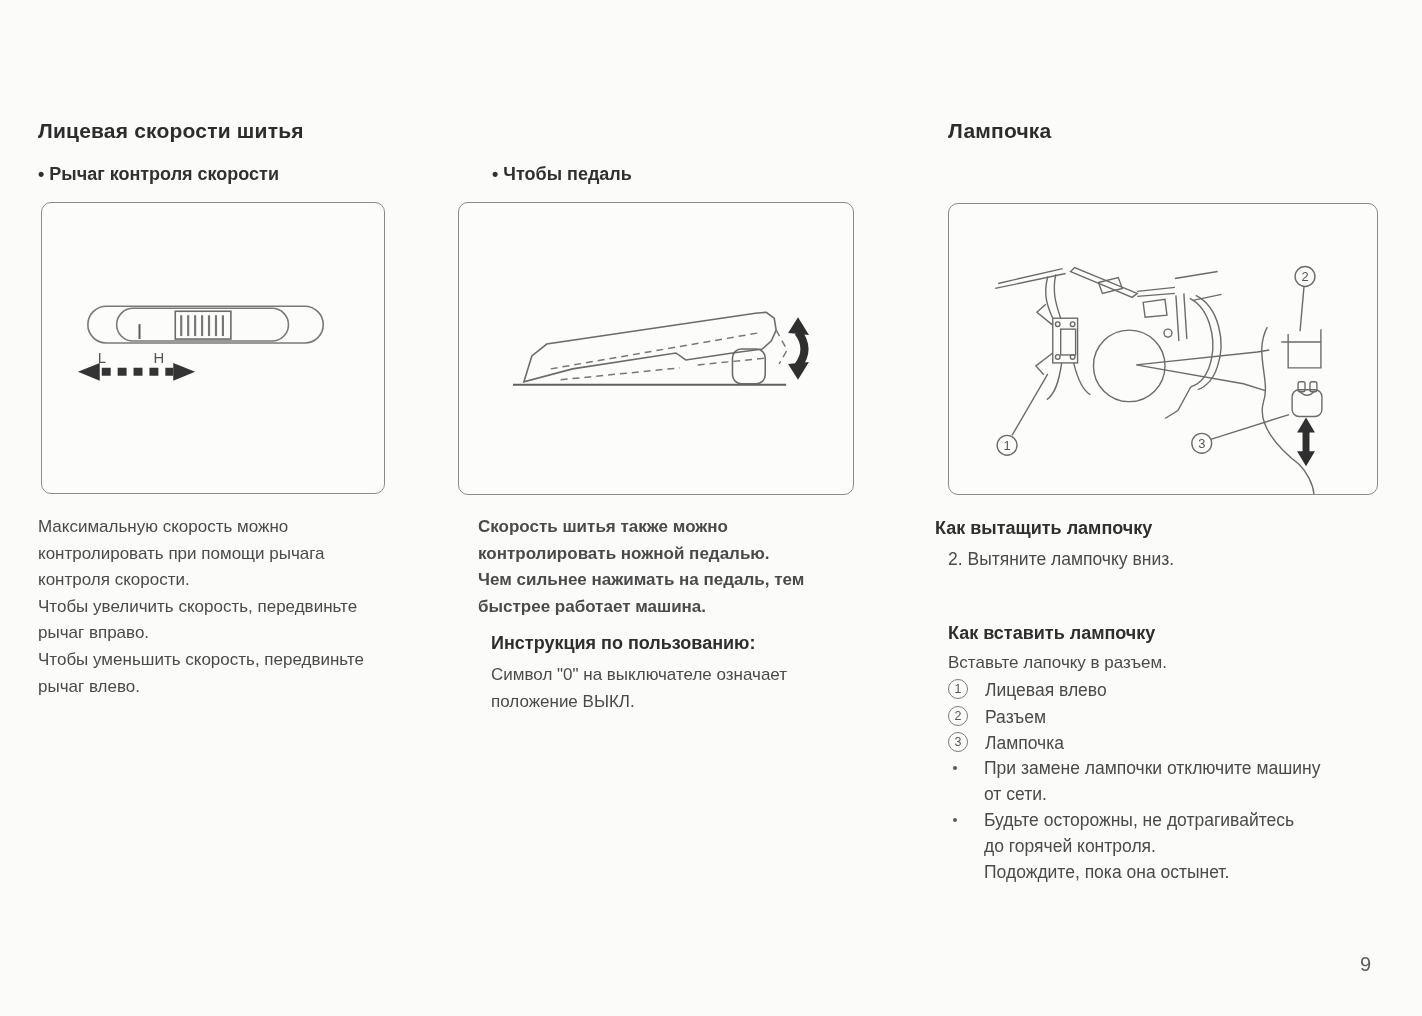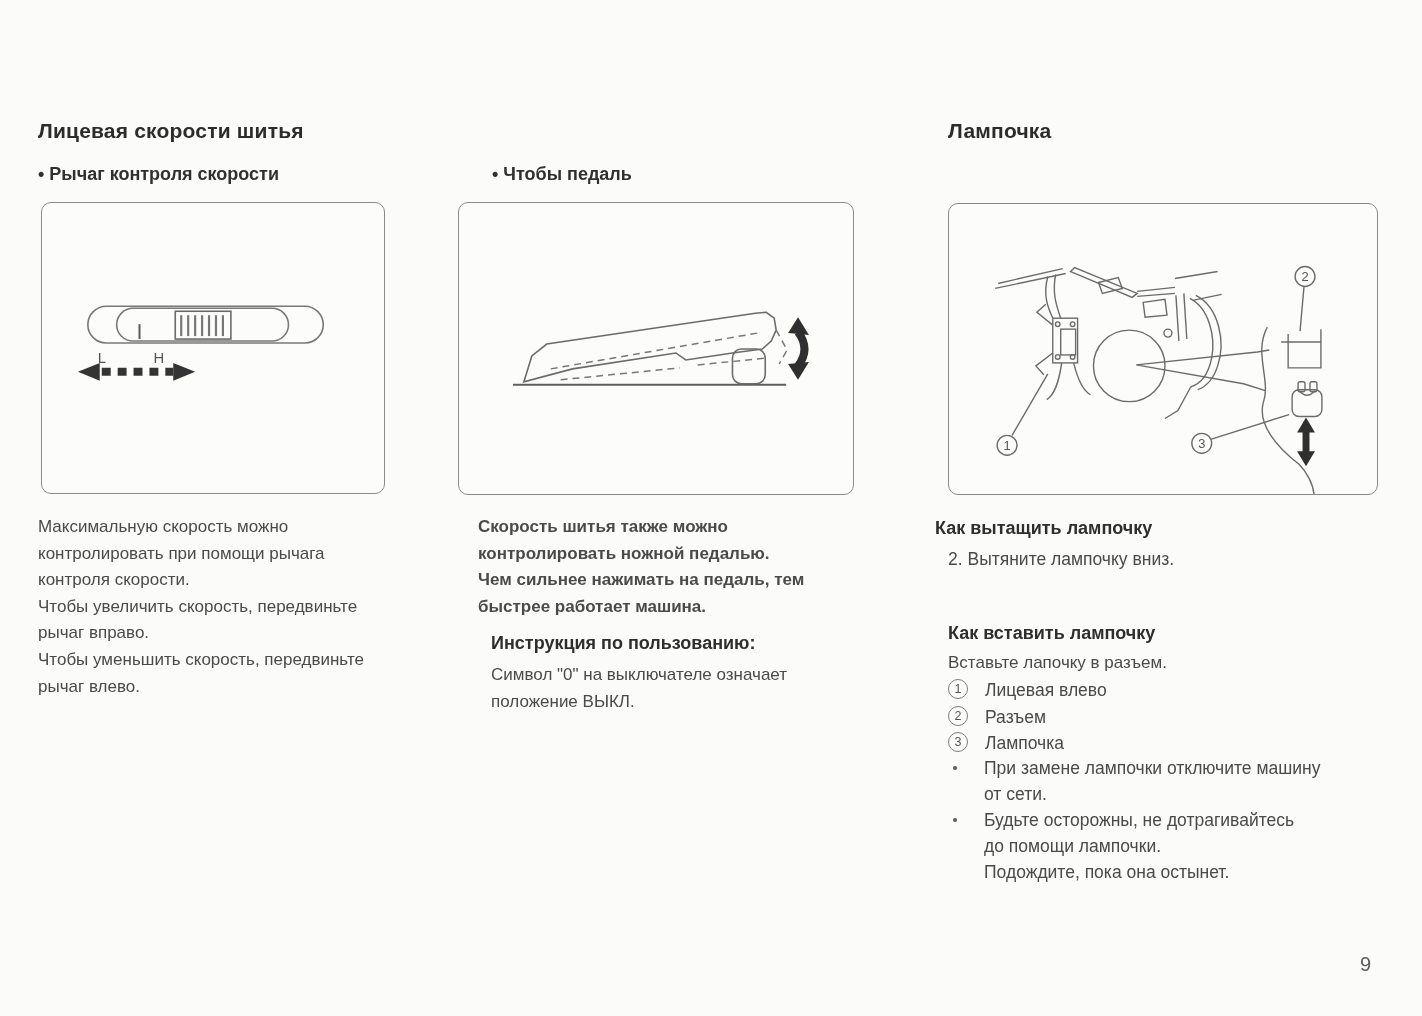--- a/index.html
+++ b/index.html
@@ -246,20 +246,20 @@
 
   <div class="notes" style="left:948px;top:755px;width:440px;">
     <div class="note-row">
       <span class="note-dot"></span>
       <span class="note-text">При замене лампочки отключите машину
 от сети.</span>
     </div>
     <div class="note-row">
       <span class="note-dot"></span>
       <span class="note-text">Будьте осторожны, не дотрагивайтесь
-до помощи лампочки.
+до горячей контроля.
 Подождите, пока она остынет.</span>
     </div>
   </div>
 
   <p class="page-number" style="left:1360px;top:953px;">9</p>
 
 </div>
 
 </body></html>

